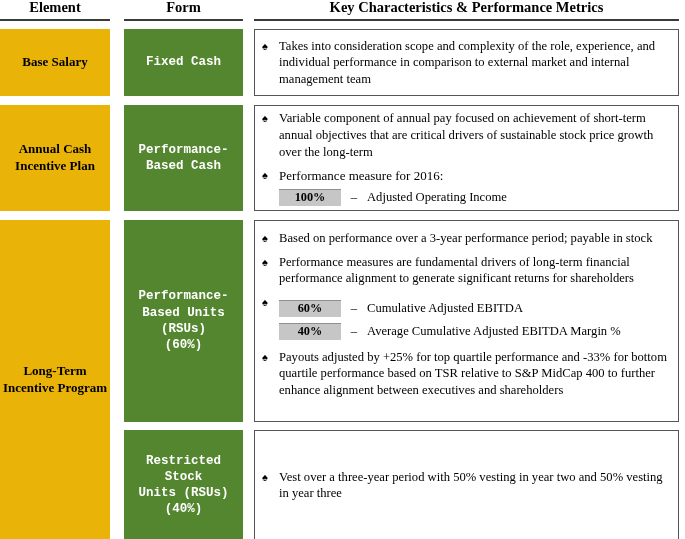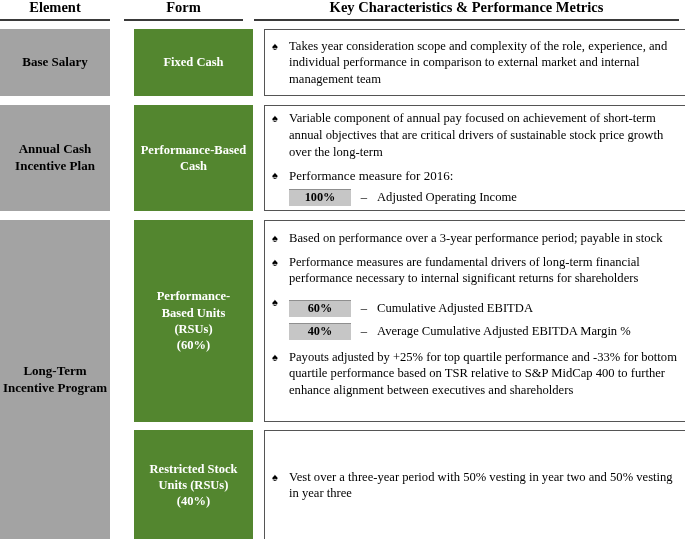--- a/index.html
+++ b/index.html
@@ -46,22 +46,22 @@
   }
 
   .row {
     display: flex;
     align-items: stretch;
     margin-bottom: 9px;
   }
 
   .cell-element {
     width: 110px;
-    margin-right: 24px;
-    background: #a3a3a3;
+    margin-right: 14px;
+    background: #eab308;
     color: #000;
     font-weight: bold;
     font-size: 13px;
     line-height: 1.28;
     display: flex;
     align-items: center;
     justify-content: center;
     text-align: center;
     flex: none;
   }
@@ -71,20 +71,21 @@
     background: #53862f;
     color: #ffffff;
     font-weight: bold;
     font-size: 12.5px;
     line-height: 1.3;
     display: flex;
     align-items: center;
     justify-content: center;
     text-align: center;
     flex: none;
+    font-family: Liberation Mono, monospace;
   }
   .cell-key {
     width: 425px;
     flex: none;
     border: 1.5px solid #555555;
     box-sizing: border-box;
     background: #ffffff;
     display: flex;
     flex-direction: column;
     justify-content: center;
@@ -171,21 +172,21 @@
 
   <div class="body-grid">
 
     <div class="row" style="height:67px;">
       <div class="cell-element">Base Salary</div>
       <div class="cell-form">Fixed Cash</div>
       <div class="cell-key">
         <ul class="bullets">
           <li>
             <span class="bullet-glyph">♠</span>
-            <span class="bullet-text">Takes year consideration scope and complexity of the role, experience, and individual performance in comparison to external market and internal management team</span>
+            <span class="bullet-text">Takes into consideration scope and complexity of the role, experience, and individual performance in comparison to external market and internal management team</span>
           </li>
         </ul>
       </div>
     </div>
 
     <div class="row" style="height:106px;">
       <div class="cell-element">Annual Cash Incentive Plan</div>
       <div class="cell-form">Performance-Based Cash</div>
       <div class="cell-key">
         <ul class="bullets">
@@ -222,21 +223,21 @@
             <span>(60%)</span>
           </div>
           <div class="cell-key" style="justify-content:flex-start;padding-top:9px;">
             <ul class="bullets">
               <li>
                 <span class="bullet-glyph">♠</span>
                 <span class="bullet-text">Based on performance over a 3-year performance period; payable in stock</span>
               </li>
               <li>
                 <span class="bullet-glyph">♠</span>
-                <span class="bullet-text">Performance measures are fundamental drivers of long-term financial performance necessary to internal significant returns for shareholders</span>
+                <span class="bullet-text">Performance measures are fundamental drivers of long-term financial performance alignment to generate significant returns for shareholders</span>
               </li>
               <li class="bold-item">
                 <span class="bullet-glyph">♠</span>
               </li>
             </ul>
             <div class="measures" style="margin-top:6px;">
               <div class="measure-line">
                 <span class="badge">60%</span>
                 <span class="dash">–</span>
                 <span class="measure-label">Cumulative Adjusted EBITDA</span>

